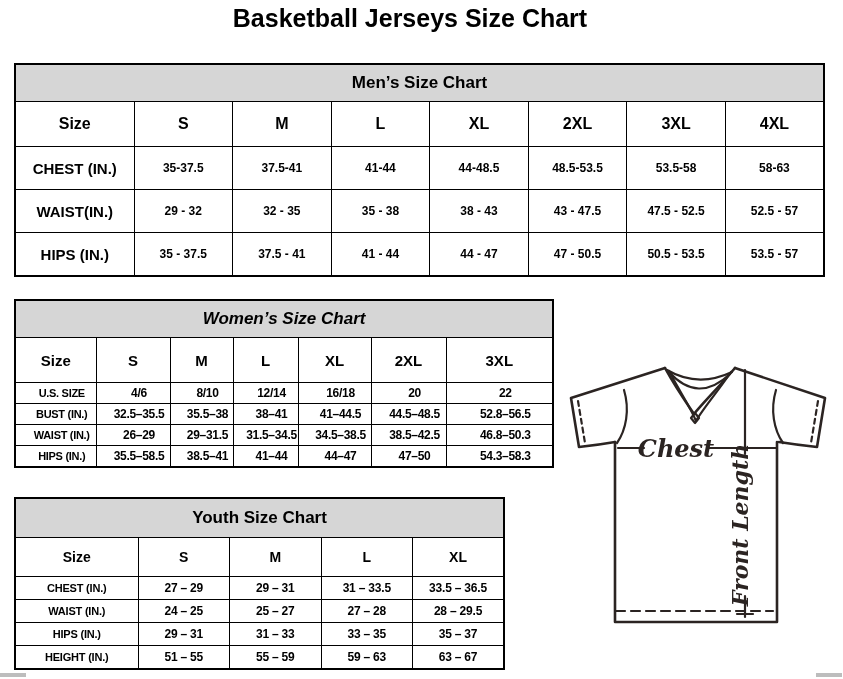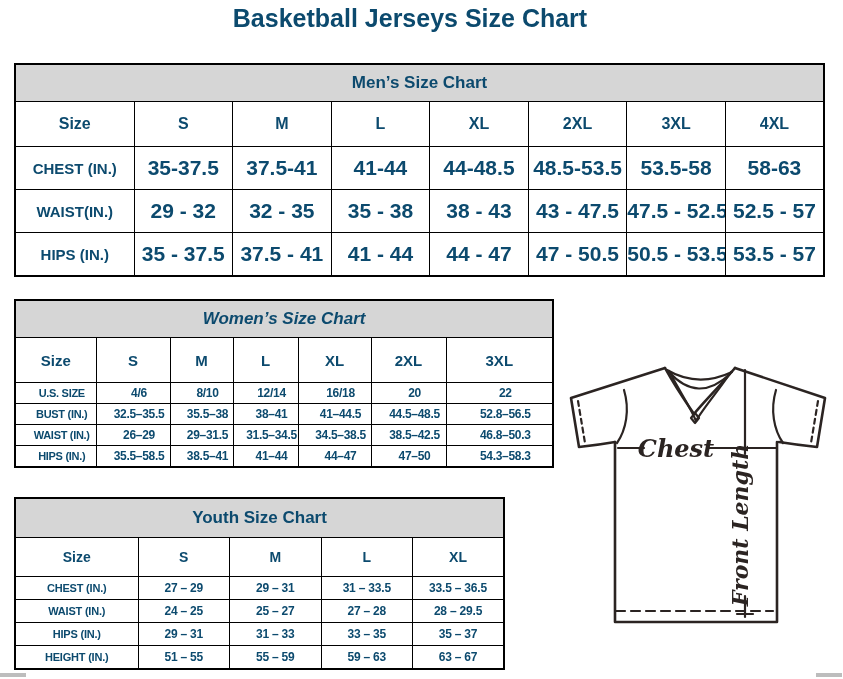--- a/index.html
+++ b/index.html
@@ -1,37 +1,37 @@
 <!DOCTYPE html>
 <html><head>
 <meta charset="utf-8">
 <style>
   html,body { margin:0; padding:0; background:#fff; }
   .page {
     position:relative; width:843px; height:679px; background:#ffffff;
-    font-family:"Liberation Sans", sans-serif; color:#0c4a6e; overflow:hidden;
+    font-family:"Liberation Sans", sans-serif; color:#000000; overflow:hidden;
   }
   .page-title {
     position:absolute; top:4px; left:0; width:820px; text-align:center;
     font-size:25px; font-weight:bold; letter-spacing:0px;
   }
   table.size-table {
     position:absolute; border-collapse:collapse; table-layout:fixed;
     border:2px solid #000; background:#fff;
   }
   .size-table th, .size-table td {
     border:1px solid #000; text-align:center; vertical-align:middle;
     font-weight:bold; padding:0; overflow:hidden; white-space:nowrap;
   }
   .size-table .title-row th { background:#d6d6d6; }
 
   #men-table { left:14px; top:63px;  width:811px; }
   #men-table .title-row th { height:36px; font-size:17px; }
   #men-table .head-row  th { height:44px; font-size:16px; }
-  #men-table .data-row  th, #men-table .data-row td { height:42px; font-size:21px; }
+  #men-table .data-row  th, #men-table .data-row td { height:42px; font-size:12px; }
   #men-table .data-row  th { font-size:15px; }
 
   #women-table { left:14px; top:299px; width:538px; }
   #women-table .title-row th { height:36px; font-size:17px;font-style:italic; }
   #women-table .head-row  th { height:44px; font-size:15px; }
   #women-table .data-row  th, #women-table .data-row td { height:20px; font-size:12px; letter-spacing:-0.3px;padding-left:12px; }
   #women-table .data-row  th { font-size:11px; }
 
   #youth-table { left:14px; top:497px; width:491px; }
   #youth-table .title-row th { height:38px; font-size:17px; }

